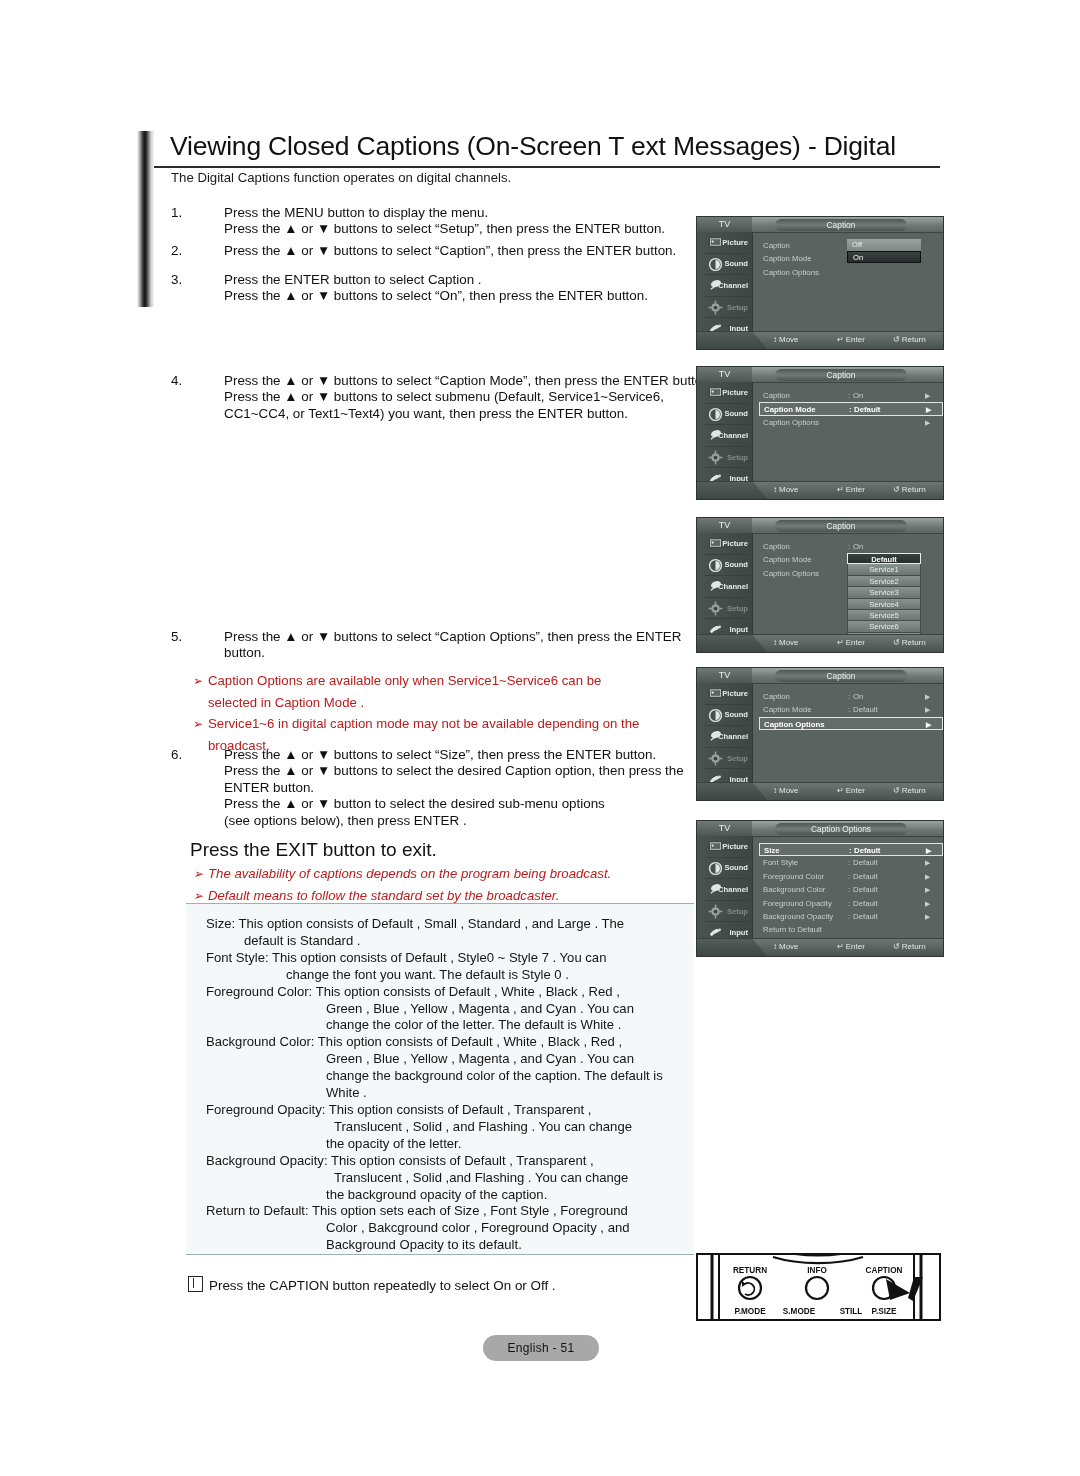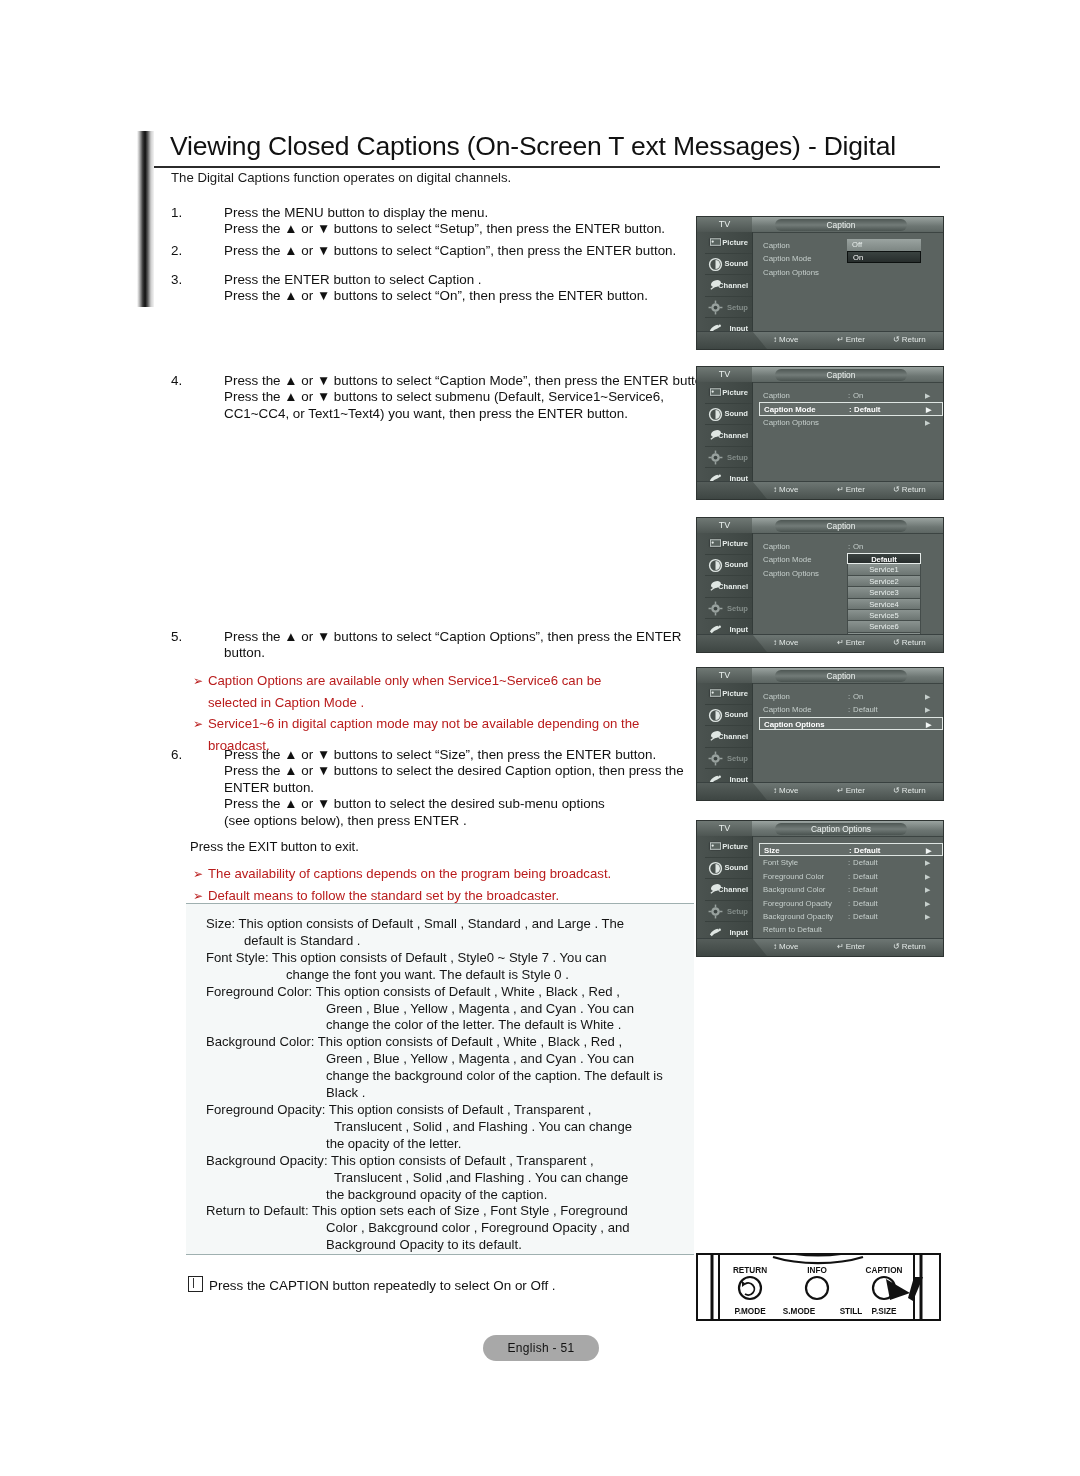--- a/index.html
+++ b/index.html
@@ -94,21 +94,21 @@
   .note .bullet {
     display: inline-block;
     width: 15px;
     font-size: 12px;
   }
   .note .ntext { display: inline-block; }
   .note .cont { display: block; margin-left: 15px; }
 
   .plain {
     position: absolute;
-    font-size: 13px;
+    font-size: 19px;
     color: #111;
   }
 
   
   .options-box {
     position: absolute;
     left: 186px;
     top: 903px;
     width: 508px;
     height: 352px;
@@ -414,21 +414,21 @@
       <div class="opt-line i0">Size: This option consists of  Default ,  Small ,  Standard , and  Large . The</div>
       <div class="opt-line i1">default is  Standard .</div>
       <div class="opt-line i0">Font Style:  This option consists of  Default ,  Style0 ~ Style 7 . You can</div>
       <div class="opt-line i2">change the font you want. The default is  Style 0 .</div>
       <div class="opt-line i0">Foreground Color:   This option consists of  Default ,  White ,  Black ,  Red ,</div>
       <div class="opt-line i3">Green ,  Blue ,  Yellow ,  Magenta , and  Cyan . You can</div>
       <div class="opt-line i3">change the color of the letter. The default is  White .</div>
       <div class="opt-line i0">Background Color:   This option consists of  Default ,  White ,  Black ,  Red ,</div>
       <div class="opt-line i3">Green ,  Blue ,  Yellow ,  Magenta , and  Cyan . You can</div>
       <div class="opt-line i3">change the background color of the caption. The default is</div>
-      <div class="opt-line i3">Black .</div>
+      <div class="opt-line i3">White .</div>
       <div class="opt-line i0">Foreground  Opacity: This option consists of  Default ,  Transparent ,</div>
       <div class="opt-line i4">Translucent ,  Solid , and  Flashing . You can change</div>
       <div class="opt-line i3">the opacity of the letter.</div>
       <div class="opt-line i0">Background  Opacity: This option consists of  Default ,  Transparent ,</div>
       <div class="opt-line i4">Translucent ,  Solid ,and  Flashing . You can change</div>
       <div class="opt-line i3">the background opacity of the caption.</div>
       <div class="opt-line i0">Return to  Default: This option sets each of  Size ,  Font Style ,  Foreground</div>
       <div class="opt-line i3">Color ,  Bakcground color ,  Foreground Opacity , and</div>
       <div class="opt-line i3">Background Opacity  to its default.</div>
     </div>
@@ -880,18 +880,18 @@
       <path d="M188 24 l24 14 -20 7 z" fill="#111"></path>
       <path d="M216 22 l9 0 -10 24 -5 -3 z" fill="#111"></path>
       <text x="186" y="59" font-family="Liberation Sans, sans-serif" font-size="8.2" font-weight="bold" text-anchor="middle" fill="#111">P.SIZE</text>
     </svg>
   </div>
 
 <div class="note" style="left: 193px; top: 670px;">
       <div><span class="bullet">➢</span><span class="ntext">Caption Options  are available only when  Service1~Service6  can be</span><span class="cont">selected in  Caption Mode .</span></div>
       <div><span class="bullet">➢</span><span class="ntext">Service1~6 in digital caption mode may not be available depending on the</span><span class="cont">broadcast.</span></div>
     </div>
-    <div class="note" style="left: 193px; top: 863px;">
+    <div class="note" style="left: 193px; top: 863px; font-style: italic;">
       <div><span class="bullet">➢</span><span class="ntext">The availability of captions depends on the program being broadcast.</span></div>
       <div><span class="bullet">➢</span><span class="ntext">Default  means to follow the standard set by the broadcaster.</span></div>
     </div>
     <div class="plain" style="left: 190px; top: 839px;">Press the EXIT button to exit.</div>
   </div>
 
 </body></html>

